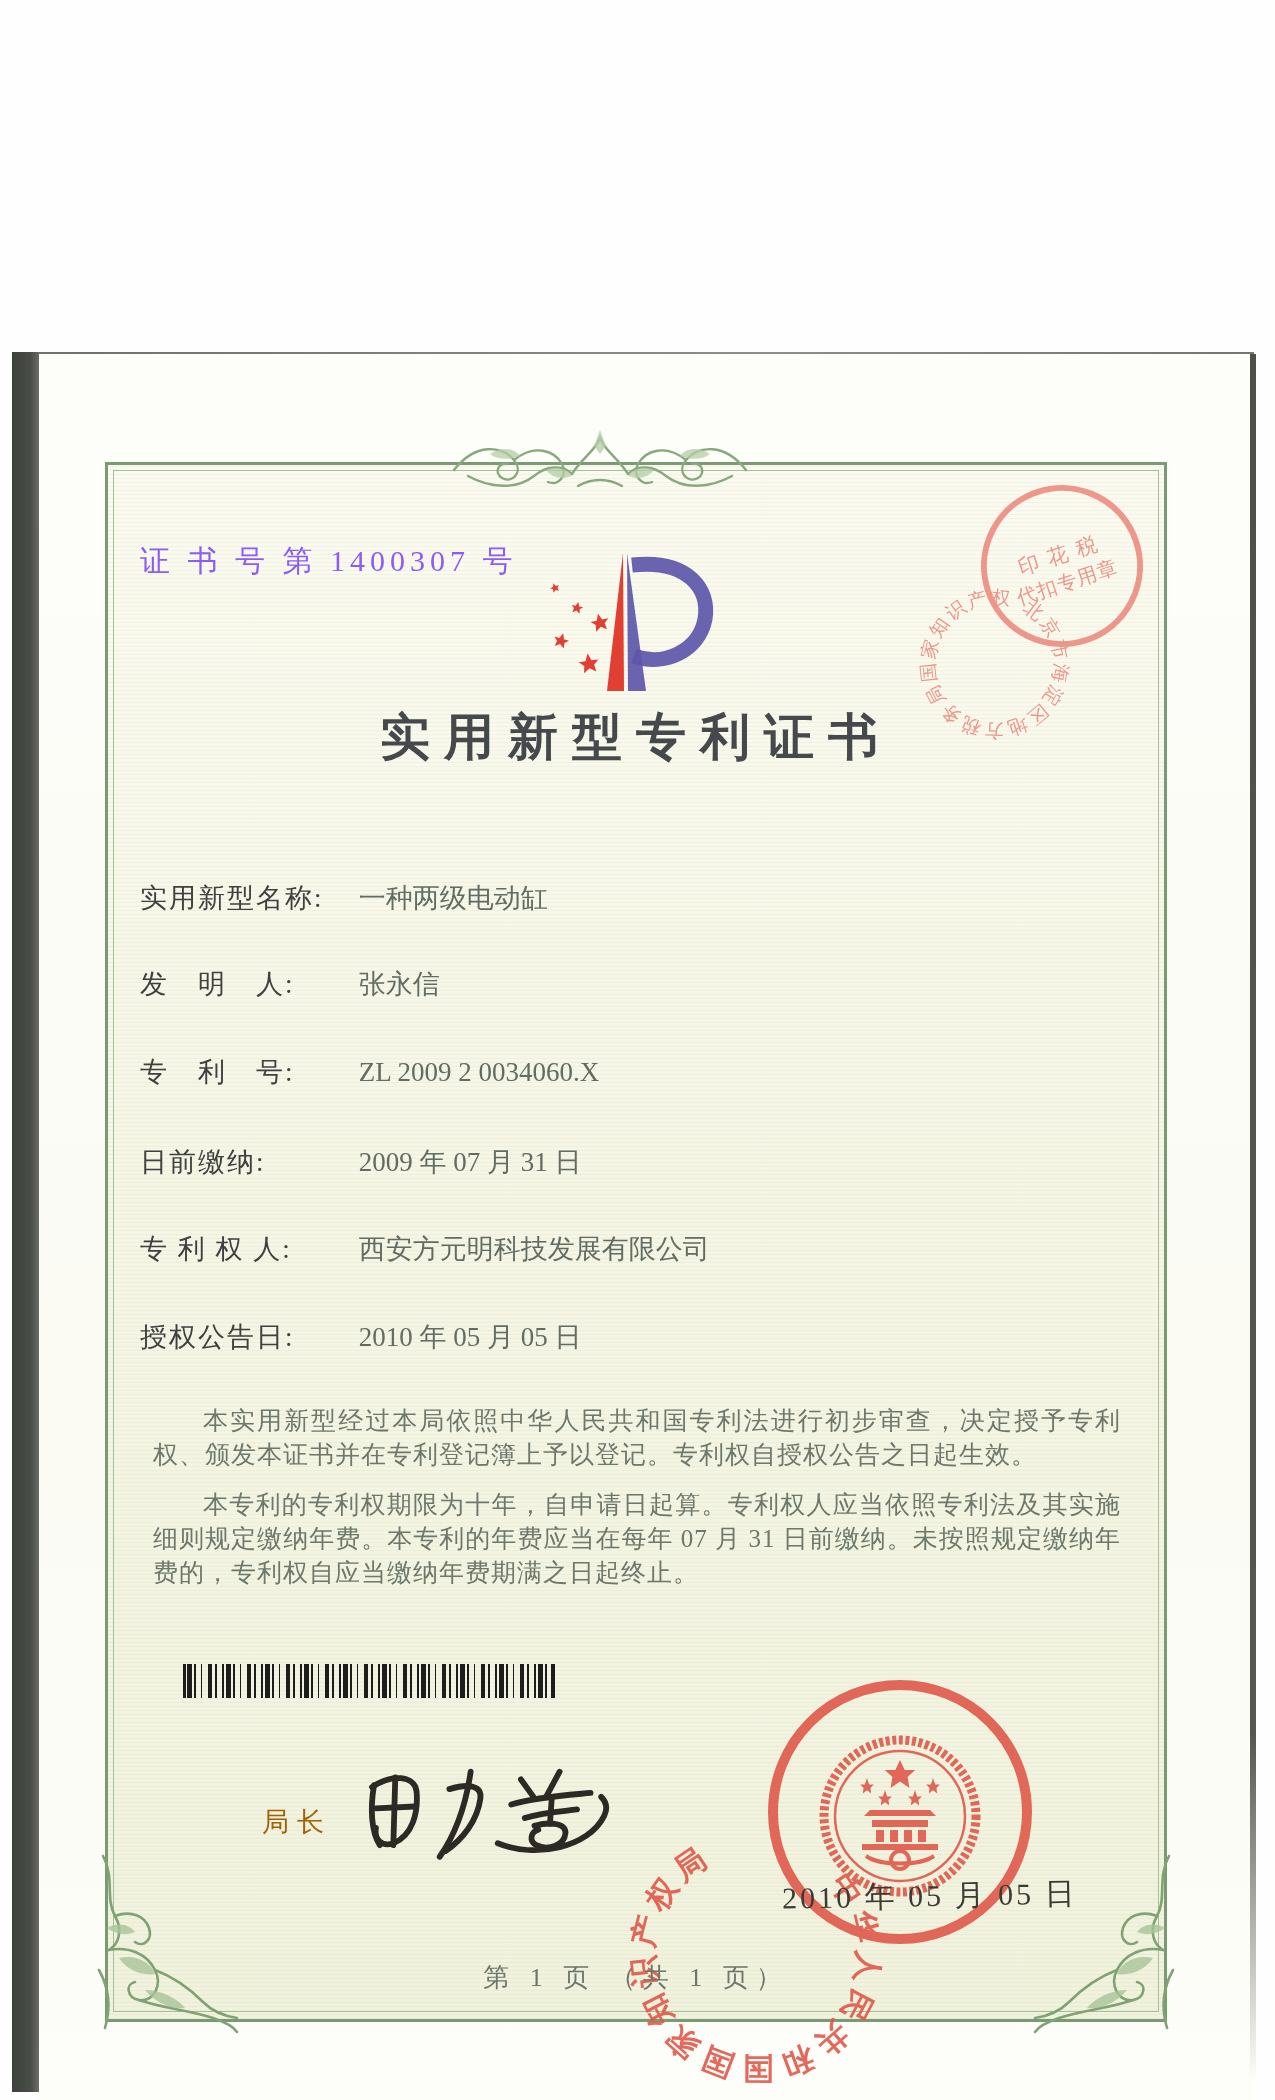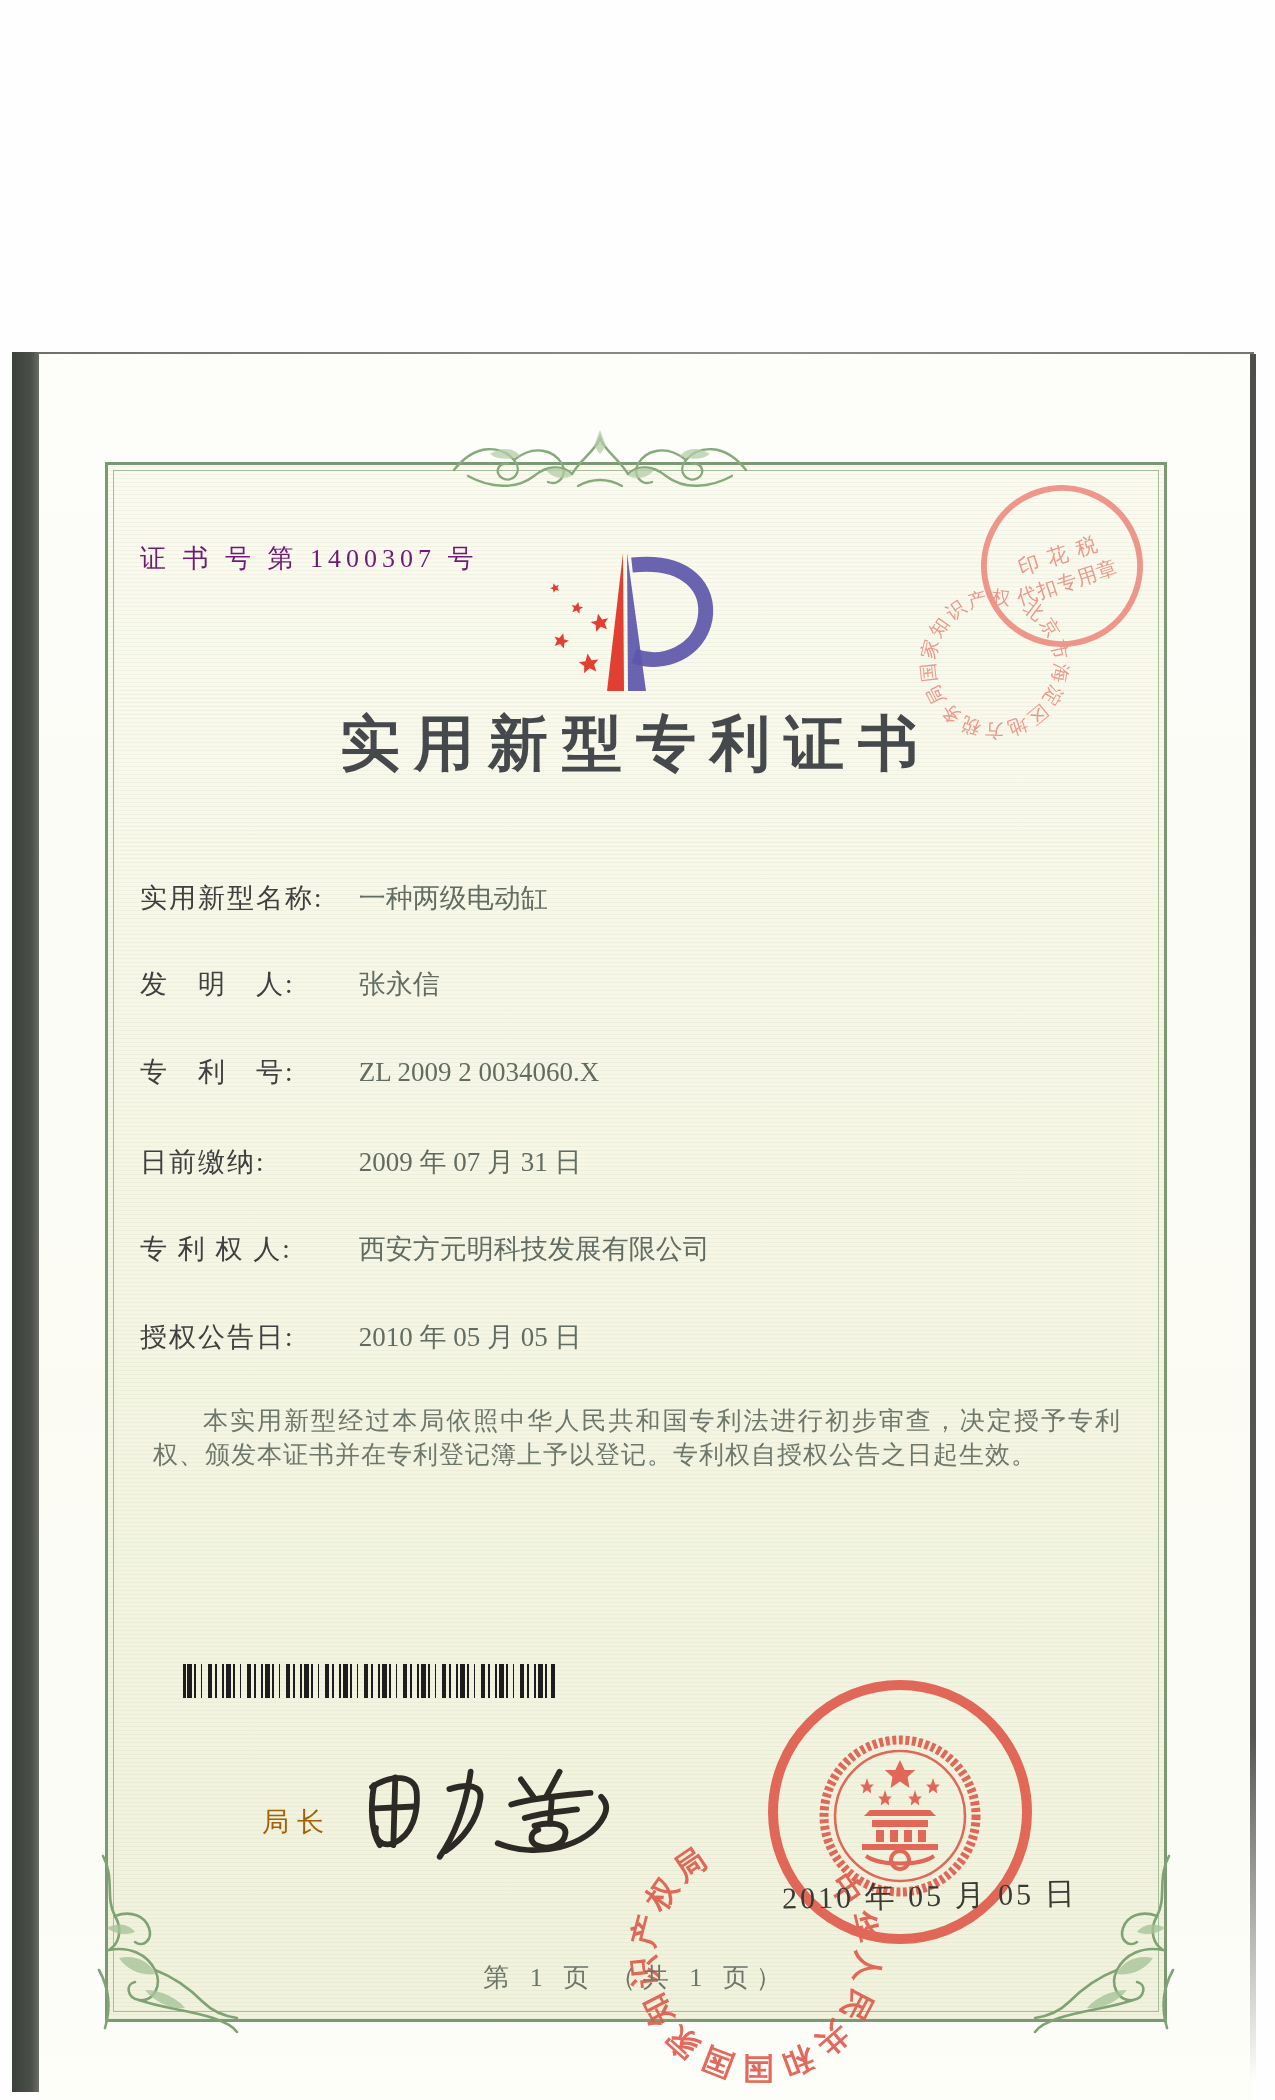--- a/index.html
+++ b/index.html
@@ -17,23 +17,23 @@
   .edge-right{left:1250px;top:354px;width:6px;height:1728px;background:linear-gradient(180deg,#4c4f4b,#555852 80%,rgba(90,92,88,0));}
 
   
   .paper{left:108px;top:465px;width:1056px;height:1554px;
     background:
       repeating-linear-gradient(0deg, rgba(170,180,130,0.10) 0 1px, rgba(0,0,0,0) 1px 4px),
       linear-gradient(180deg,#fafaf0 0%,#f5f6e6 45%,#f0f2dd 100%);}
   .frame-outer{left:105px;top:462px;width:1056px;height:1554px;border:3px solid #7b9a74;}
   .frame-inner{left:113px;top:470px;width:1044px;height:1540px;border:1px solid #a6bf9a;}
 
-  .cert-no{left:140px;top:541px;font-size:26px;letter-spacing:5px;color:#701a75;}
-
-  .title{left:105px;top:704px;width:1062px;text-align:center;font-size:60px;font-weight:600;
+  .cert-no{left:140px;top:541px;font-size:30px;letter-spacing:5px;color:#8b5cf6;}
+
+  .title{left:105px;top:704px;width:1062px;text-align:center;font-size:50px;font-weight:600;
     letter-spacing:14px;color:#45494b;font-family:Liberation Mono, monospace;}
 
   .field{left:140px;font-size:27px;color:#68715f;white-space:nowrap;}
   .field .lbl{display:inline-block;min-width:212px;letter-spacing:2px;color:#404040;}
   .field .val{color:#626c62;}
 
   .body-text{left:137px;top:1388px;width:1000px;color:#6e776b;}
   .body-text p{margin:16px;font-size:25px;line-height:34px;text-indent:2em;text-align:justify;letter-spacing:1px;}
 
   .barcode{left:183px;top:1664px;width:372px;height:34px;
@@ -160,20 +160,21 @@
   <span class="lbl">专 利 权 人:</span>
   <span class="val">西安方元明科技发展有限公司</span>
 </div>
 <div class="abs field" style="top:1319px">
   <span class="lbl">授权公告日:</span>
   <span class="val">2010 年 05 月 05 日</span>
 </div>
 
 <div class="abs body-text">
   <p>本实用新型经过本局依照中华人民共和国专利法进行初步审查，决定授予专利权、颁发本证书并在专利登记簿上予以登记。专利权自授权公告之日起生效。</p>
+  <p>本专利的专利权期限为十年，自申请日起算。专利权人应当依照专利法及其实施细则规定缴纳年费。本专利的年费应当在每年 07 月 31 日前缴纳。未按照规定缴纳年费的，专利权自应当缴纳年费期满之日起终止。</p>
 </div>
 
 <div class="abs barcode"></div>
 
 <div class="abs commissioner">局长</div>
 <svg class="abs" style="left:345px;top:1746px;width:290px;height:150px" viewBox="0 0 300 150">
   <title>田力普</title>
   <g fill="none" stroke="#2d2a25" stroke-width="6" stroke-linecap="round" stroke-linejoin="round">
     <path d="M30,38 C26,62 27,86 36,100"></path>
     <path d="M28,40 C48,26 72,28 74,44 C76,66 70,90 50,98 C38,102 30,94 32,82"></path>

